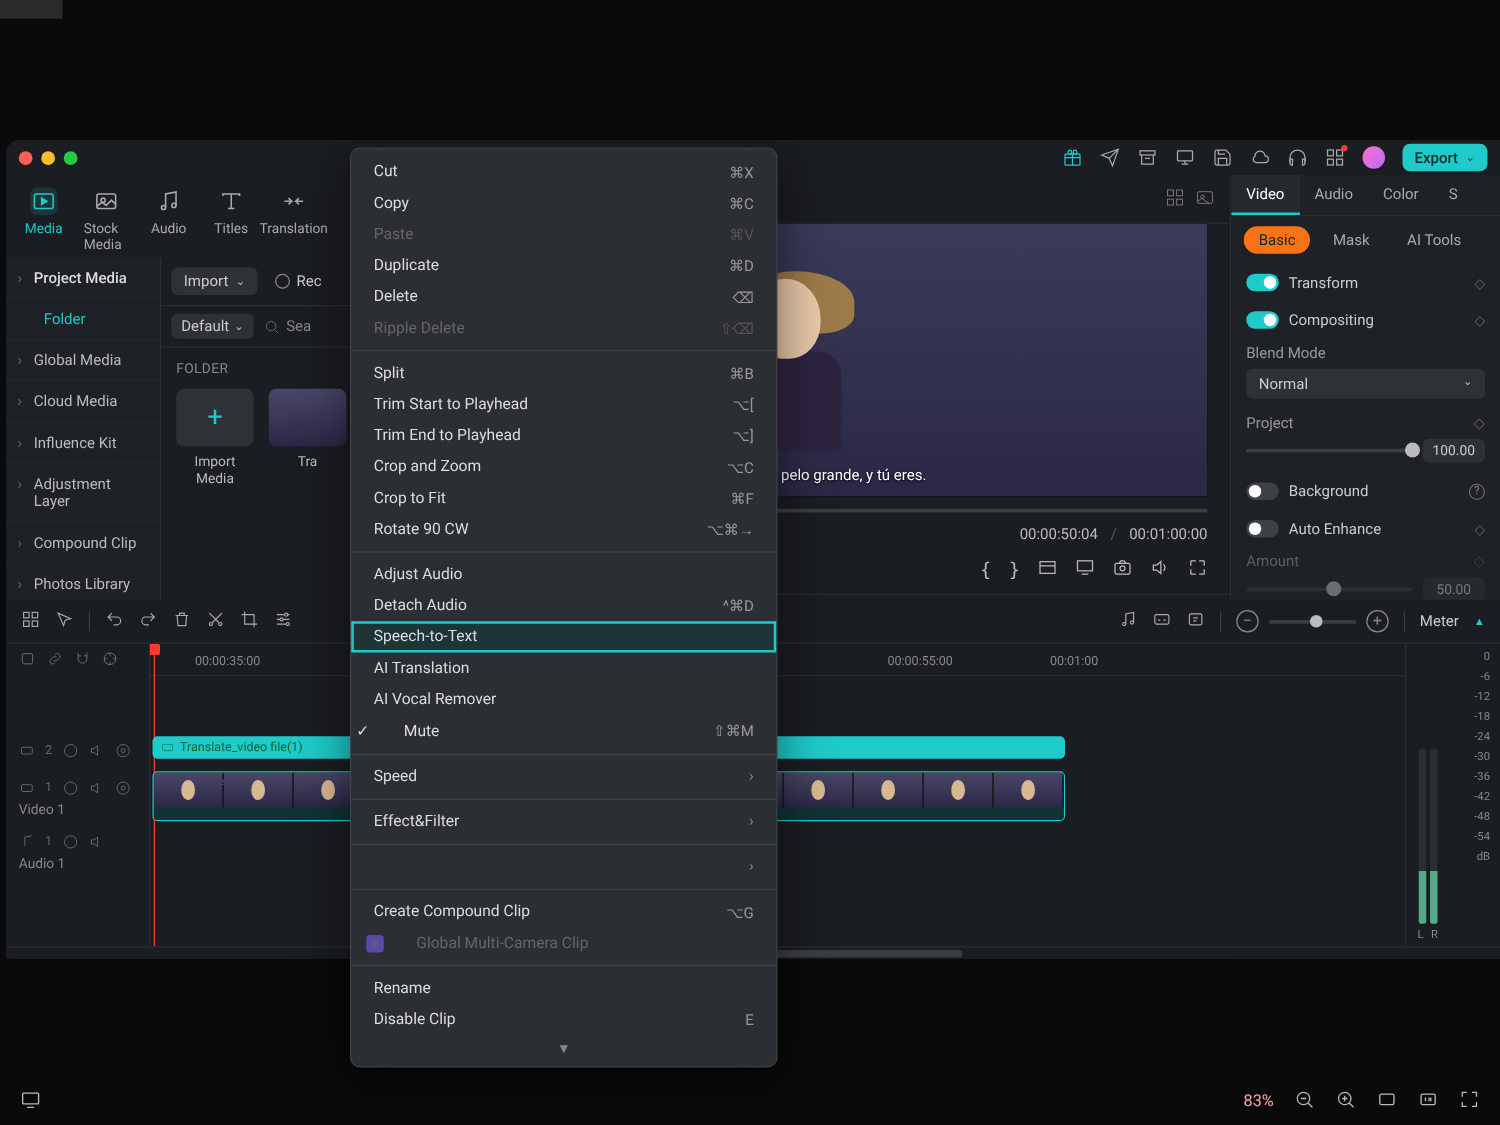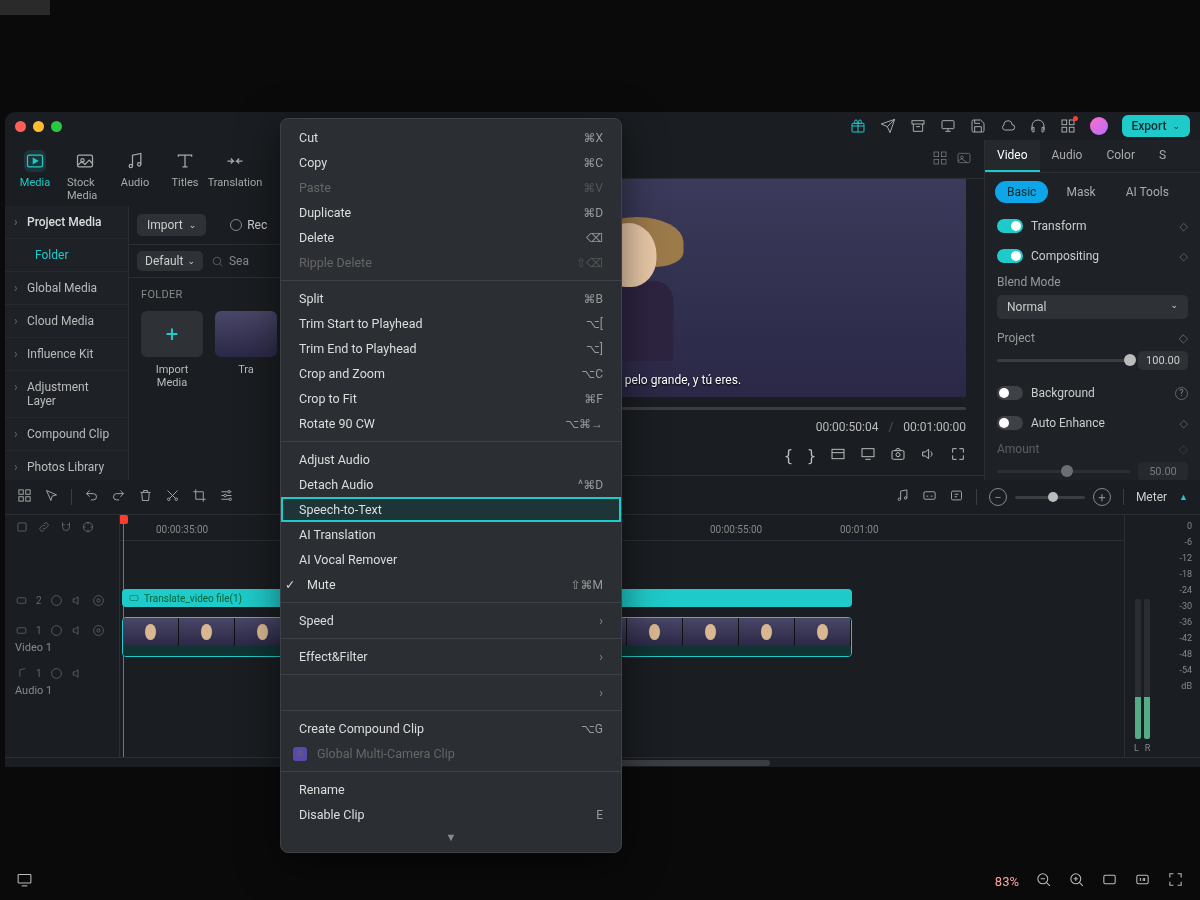--- a/index.html
+++ b/index.html
@@ -30,21 +30,21 @@
 .side-tree { width:150px; background:#1e2126; border-right:1px solid #2b2e33; display:flex; flex-direction:column; }
 .tree-item { padding:9px 10px 9px 22px; font-size:12px; color:#bbb; position:relative; border-bottom:1px solid #25282d; }
 .tree-item::before { content:"›"; position:absolute; left:9px; color:#666; }
 .tree-item.hdr { font-weight:500; color:#ddd; }
 .tree-item.active { color:#1fcaca; padding-left:30px; }
 .tree-item.active::before { content:""; }
 .tree-foot { margin-top:auto; display:flex; align-items:center; gap:12px; padding:8px 10px; border-top:1px solid #2b2e33; }
 .tree-foot svg { width:15px; height:15px; stroke:#888; fill:none; }
 .tree-collapse { margin-left:auto; width:18px; height:18px; background:#2e3136; border-radius:4px; display:flex; align-items:center; justify-content:center; color:#888; font-size:10px; }
 .media-pane { flex:1; display:flex; flex-direction:column; }
-.media-top { display:flex; align-items:center; gap:24px; padding:8px; border-bottom:1px solid #2b2e33; }
+.media-top { display:flex; align-items:center; gap:14px; padding:8px; border-bottom:1px solid #2b2e33; }
 .import-btn { background:#2e3136; padding:4px 10px; border-radius:5px; font-size:12px; display:flex; align-items:center; gap:6px; }
 .record-chk { display:flex; align-items:center; gap:5px; font-size:12px; }
 .record-dot { width:12px; height:12px; border:1.5px solid #888; border-radius:50%; }
 .media-sub { display:flex; align-items:center; gap:8px; padding:6px 8px; border-bottom:1px solid #2b2e33; }
 .default-dd { background:#2e3136; padding:3px 8px; border-radius:5px; font-size:12px; display:flex; align-items:center; gap:4px; }
 .search-box { display:flex; align-items:center; gap:5px; font-size:12px; color:#888; }
 .folder-label { padding:10px 12px 6px; font-size:11px; color:#888; letter-spacing:0.3px; }
 .media-items { display:flex; gap:12px; padding:4px 12px; }
 .media-item { display:flex; flex-direction:column; align-items:center; gap:6px; width:62px; }
 .media-thumb { width:62px; height:46px; background:#2e3136; border-radius:6px; display:flex; align-items:center; justify-content:center; color:#1fcaca; font-size:22px; }
@@ -71,21 +71,21 @@
 .transport { display:flex; align-items:center; gap:14px; padding:6px 18px 10px; border-bottom:1px solid #2b2e33; }
 .transport svg { width:16px; height:16px; stroke:#bbb; fill:none; stroke-width:1.5; }
 .transport .spacer { flex:1; }
 .bracket { font-family:monospace; color:#bbb; font-size:15px; }
 .col-right { width:215px; background:#1e2126; display:flex; flex-direction:column; overflow:hidden; }
 .insp-tabs { display:flex; border-bottom:1px solid #2b2e33; }
 .insp-tab { padding:8px 12px; font-size:12px; color:#aaa; }
 .insp-tab.active { color:#fff; border-bottom:2px solid #1fcaca; background:#25282d; }
 .sub-tabs { display:flex; gap:6px; padding:8px 10px; }
 .sub-tab { padding:4px 12px; border-radius:12px; font-size:12px; color:#aaa; }
-.sub-tab.active { background:#0ea5e9; color:#0b2c2c; }
+.sub-tab.active { background:#f97316; color:#0b2c2c; }
 .prop-row { display:flex; align-items:center; padding:8px 12px; gap:8px; }
 .prop-row .tog { width:26px; height:14px; border-radius:7px; background:#1fcaca; position:relative; flex-shrink:0; }
 .prop-row .tog::after { content:""; position:absolute; right:2px; top:2px; width:10px; height:10px; background:#fff; border-radius:50%; }
 .prop-row .tog.off { background:#3e4146; }
 .prop-row .tog.off::after { right:auto; left:2px; }
 .prop-row .lbl { flex:1; font-size:12px; }
 .prop-row .kf { color:#666; font-size:11px; }
 .prop-row .help { width:13px; height:13px; border:1px solid #666; border-radius:50%; font-size:9px; display:flex; align-items:center; justify-content:center; color:#888; }
 .prop-sub { padding:4px 12px 8px; }
 .prop-label { font-size:12px; color:#999; margin-bottom:6px; display:flex; justify-content:space-between; }
@@ -137,21 +137,21 @@
 .tl-meter { width:76px; border-left:1px solid #2b2e33; padding:6px 8px; position:relative; }
 .meter-scale { display:flex; flex-direction:column; align-items:flex-end; gap:6px; font-size:9px; color:#888; }
 .meter-bars { position:absolute; bottom:18px; left:10px; display:flex; gap:3px; }
 .meter-bar { width:6px; height:140px; background:linear-gradient(#2a2d32 70%,#5a8 70%,#5a8); border-radius:2px; }
 .meter-lr { position:absolute; bottom:4px; left:9px; display:flex; gap:6px; font-size:9px; color:#888; }
 .tl-scroll { height:10px; background:#1a1d21; border-top:1px solid #2b2e33; position:relative; margin-top:auto; }
 .tl-scroll .thumb { position:absolute; left:40%; width:24%; height:6px; top:2px; background:#3a3d42; border-radius:3px; }
 .side-collapse-tab { position:absolute; left:0; top:415px; width:18px; height:28px; background:#25282d; border-radius:0 6px 6px 0; display:flex; align-items:center; justify-content:center; color:#888; font-size:10px; }
 
 .ctx-menu { position:absolute; top:118px; left:280px; width:342px; background:#2b2e33; border:1px solid #3e4146; border-radius:8px; padding:6px 0; box-shadow:0 10px 40px rgba(0,0,0,0.5); z-index:100; font-size:12.5px; color:#ddd; }
-.ctx-item { display:flex; align-items:center; padding:5px 18px; gap:10px; }
+.ctx-item { display:flex; align-items:center; padding:5px 18px; gap:26px; }
 .ctx-item .txt { flex:1; }
 .ctx-item .sc { color:#999; font-size:12px; }
 .ctx-item.disabled { color:#666; }
 .ctx-item.disabled .sc { color:#555; }
 .ctx-item.highlight { outline:2px solid #1fcaca; outline-offset:-2px; background:#1d3536; }
 .ctx-item .check { width:12px; color:#ddd; margin-left:-14px; }
 .ctx-item .sub { margin-left:auto; color:#888; }
 .ctx-item .pref { width:14px; height:14px; background:#5a4aa8; border-radius:3px; font-size:8px; display:flex; align-items:center; justify-content:center; margin-left:-6px; }
 .ctx-sep { height:1px; background:#3e4146; margin:5px 0; }
 .ctx-foot { text-align:center; color:#888; padding:4px 0 2px; font-size:11px; }

